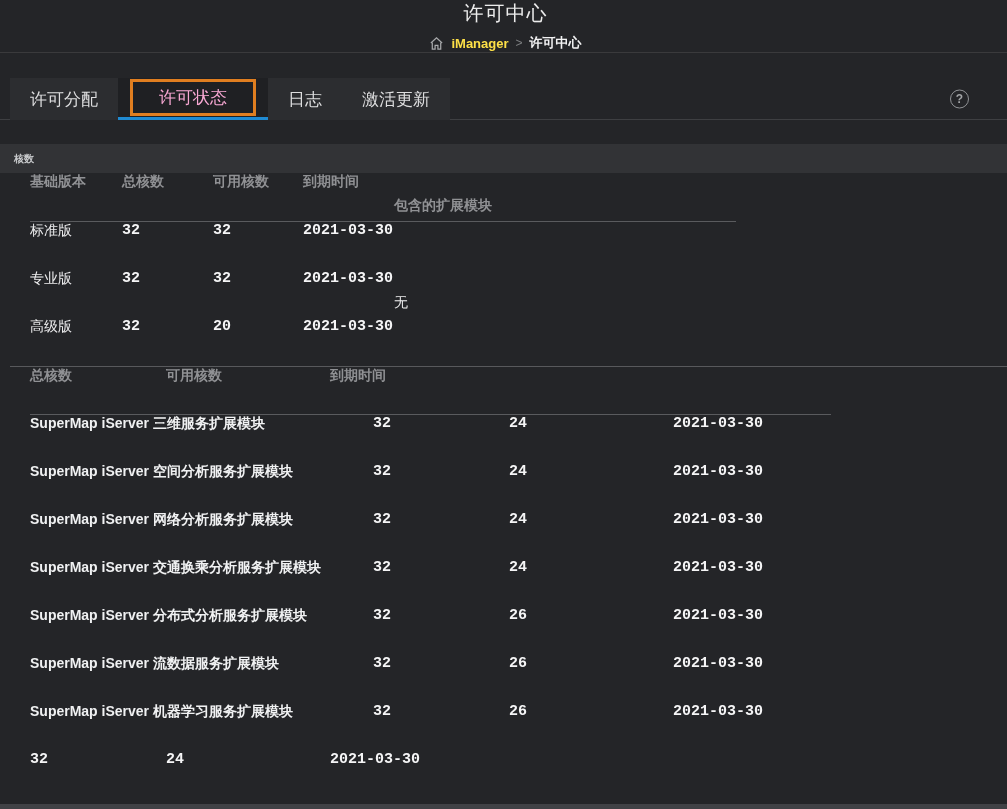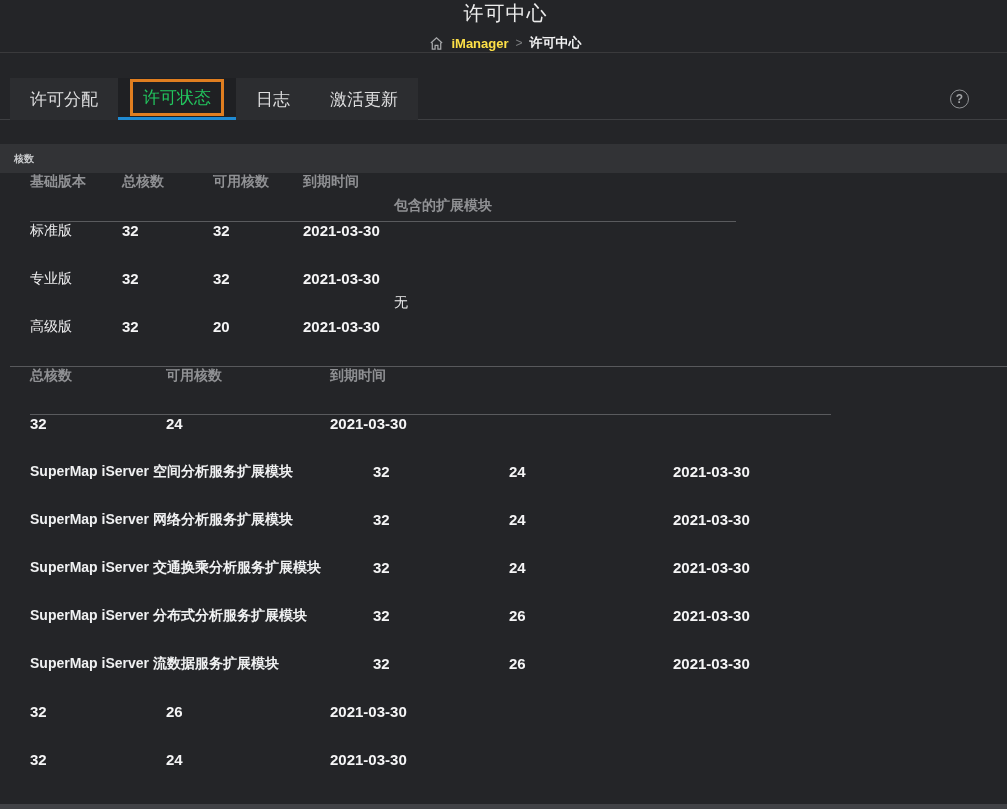--- a/index.html
+++ b/index.html
@@ -33,22 +33,22 @@
     padding:0 20px; font-size:17px; color:#dededf;
     background:#2c2d30; cursor:pointer;
   }
   .tab.active {
     background:#1f2023;
     border-bottom:3px solid #1f8ad2;
     padding:0 12px;
   }
   .focus-ring {
     border:3px solid #e07e20;
-    padding:4px 10px;
-    color:#22c55e;
+    padding:4px 26px;
+    color:#f9a8d4;
   }
   .help-btn {
     position:absolute; right:38px; top:50%; transform:translateY(-50%);
     width:19px; height:19px; border:1px solid #919396; border-radius:50%;
     display:flex; align-items:center; justify-content:center;
     color:#a3a5a7; font-size:12px; font-weight:bold; cursor:pointer;
     background:transparent;
   }
   
   .section-bar {
@@ -59,21 +59,21 @@
   
   .tbl { padding-left:0; margin-left:30px; }
   .tbl-1 { width:706px; }
   .tbl-2 { width:801px; }
   .trow { display:flex; align-items:flex-start; height:48px; }
   .thead { height:49px; border-bottom:1px solid #5a5b5e; }
   .tbl-2 .thead { height:48px; }
   .hcell { font-size:14px; font-weight:bold; color:#909194; }
   .cell-label { font-size:14px; color:#ededee; }
   .cell-num {
-    font-family:Liberation Sans, sans-serif;
+    font-family:Liberation Mono, monospace;
     font-weight:bold; font-size:15px; color:#f5f5f6;
   }
   .cell-modname { font-size:14px; font-weight:bold; color:#f0f1f2; }
   .t1c1 { width:92px; } .t1c2 { width:91px; } .t1c3 { width:90px; }
   .t1c4 { width:91px; } .t1c5 { flex:1;margin-top:24px; }
   .t2c1 { width:343px; } .t2c2 { width:136px; } .t2c3 { width:164px; } .t2c4 { flex:1; }
   .full-divider { margin-left:10px; border-top:1px solid #58595c; }
   .bottom-strip {
     position:absolute; left:0; right:0; bottom:0; height:5px; background:#414246;
   }
@@ -153,20 +153,21 @@
 <div class="full-divider"></div>
 
 <div class="tbl tbl-2">
   <div class="trow thead">
     <div class="hcell t2c2">总核数</div>
     <div class="hcell t2c3">可用核数</div>
     <div class="hcell t2c4">到期时间</div>
   </div>
 
   <div class="trow">
+    <div class="cell-modname t2c1">SuperMap iServer 三维服务扩展模块</div>
     <div class="cell-num t2c2">32</div>
     <div class="cell-num t2c3">24</div>
     <div class="cell-num t2c4">2021-03-30</div>
   </div>
   <div class="trow">
     <div class="cell-modname t2c1">SuperMap iServer 空间分析服务扩展模块</div>
     <div class="cell-num t2c2">32</div>
     <div class="cell-num t2c3">24</div>
     <div class="cell-num t2c4">2021-03-30</div>
   </div>
@@ -188,20 +189,21 @@
     <div class="cell-num t2c3">26</div>
     <div class="cell-num t2c4">2021-03-30</div>
   </div>
   <div class="trow">
     <div class="cell-modname t2c1">SuperMap iServer 流数据服务扩展模块</div>
     <div class="cell-num t2c2">32</div>
     <div class="cell-num t2c3">26</div>
     <div class="cell-num t2c4">2021-03-30</div>
   </div>
   <div class="trow">
+    <div class="cell-modname t2c1">SuperMap iServer 机器学习服务扩展模块</div>
     <div class="cell-num t2c2">32</div>
     <div class="cell-num t2c3">26</div>
     <div class="cell-num t2c4">2021-03-30</div>
   </div>
   <div class="trow">
     <div class="cell-num t2c2">32</div>
     <div class="cell-num t2c3">24</div>
     <div class="cell-num t2c4">2021-03-30</div>
   </div>
 </div>

